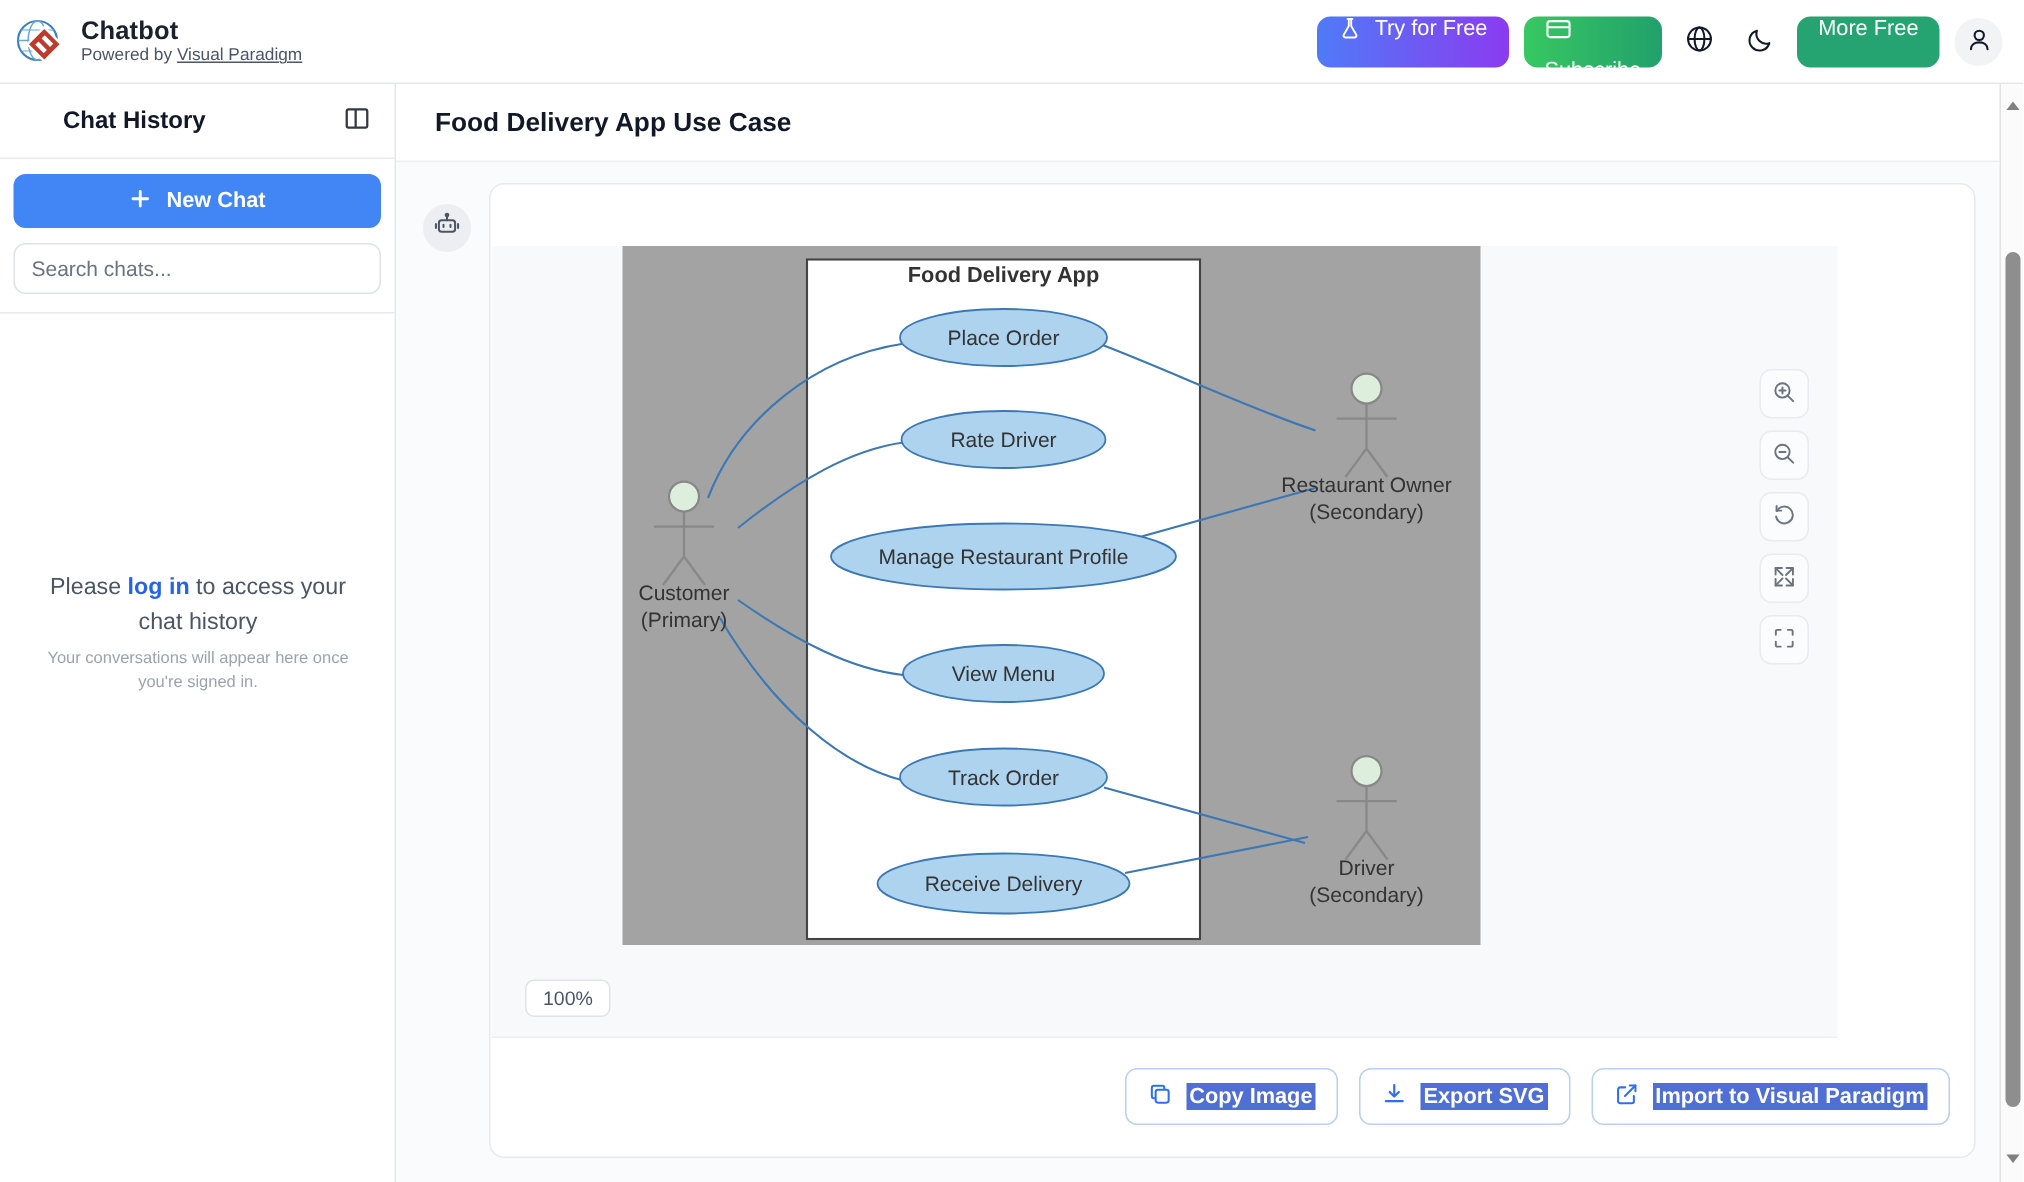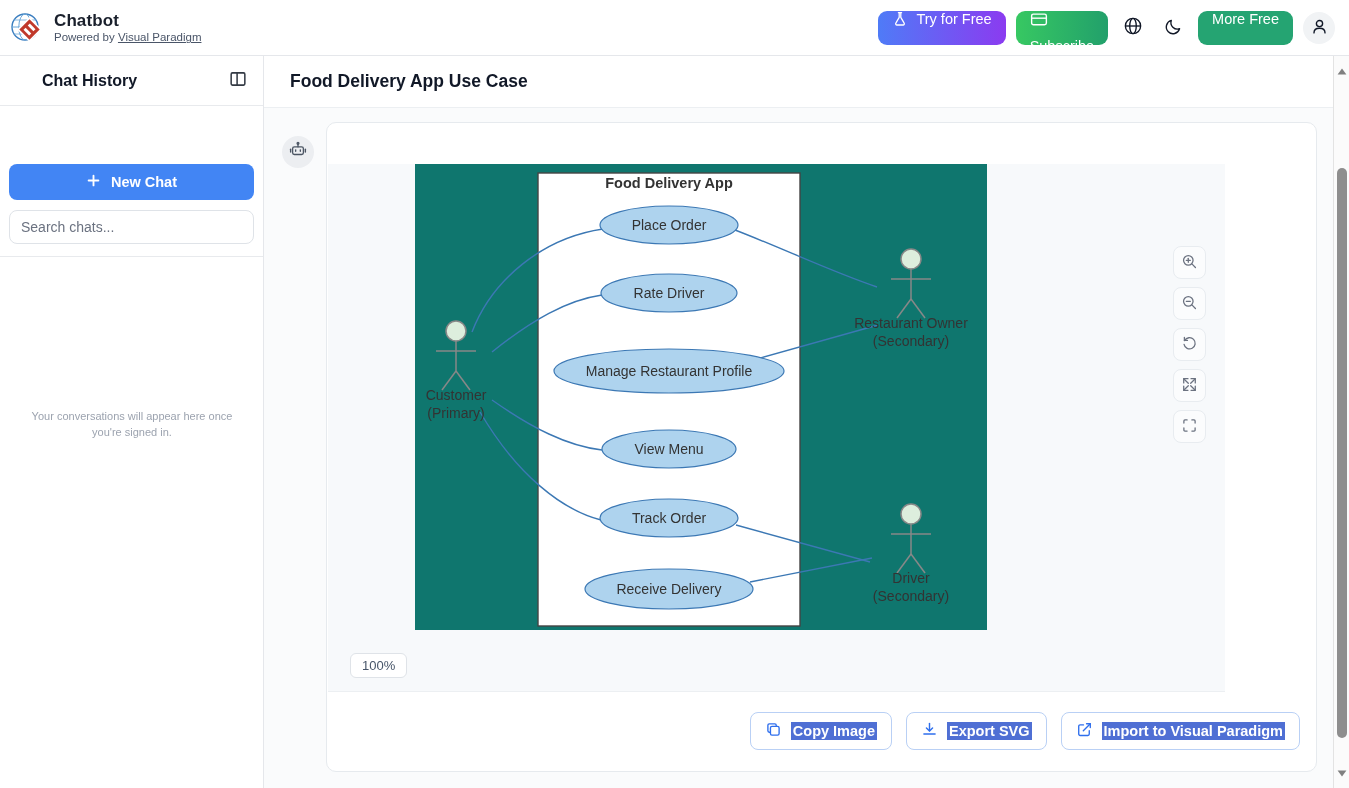--- a/index.html
+++ b/index.html
@@ -55,21 +55,21 @@
   .sb-head {
     height: 50px; display: flex; align-items: center; justify-content: space-between;
     padding: 0 14px; border-bottom: 1px solid #e8eaed;
   }
   .sb-title { font-size: 16px; font-weight: bold; color: #111827; margin-left: 28px; }
   .sb-toggle { background: none; border: none; cursor: pointer; padding: 2px; color: #374151; }
   .sb-body { padding: 10px 9px 0 9px; border-bottom: 1px solid #e8eaed; padding-bottom: 12px;}
   .new-chat {
     width: 100%; height: 36px; border-radius: 8px; background: #4285f4;
     color: #fff; border: none; cursor: pointer; font-size: 14.5px; font-weight: bold;
-    display: flex; align-items: center; justify-content: center; gap: 10px; margin-top: 48px;
+    display: flex; align-items: center; justify-content: center; gap: 10px;
   }
   .search-wrap { margin-top: 10px; }
   .search-input {
     width: 100%; height: 34px; border-radius: 8px; border: 1px solid #dfe3e8;
     padding: 0 11px; font-size: 14px; color: #7f1d1d; outline: none;
     font-family: "Liberation Sans", sans-serif; background: #fff;
   }
   .search-input::placeholder { color: #6b7280; }
   .sb-empty {
     position: absolute; left: 0; top: 0; width: 264px; height: 732px;
@@ -116,21 +116,21 @@
     content: ""; position: absolute; left: 0; right: 0; bottom: -1px;
     height: 3px; background: #2f6fed;
   }
 
   .canvas-wrap {
     position: absolute; left: 1px; top: 41px; width: 897px; height: 528px;
     background: #f7f9fb; border-bottom: 1px solid #eceff2;
   }
   .svg-holder {
     position: absolute; left: 87px; top: 0px; width: 572px; height: 466px;
-    background: #0f766e;
+    background: #a3a3a3;
   }
   .zoom-badge {
     position: absolute; left: 22px; bottom: 13px; background: #fff;
     border: 1px solid #dfe3e8; border-radius: 6px; padding: 4px 11px;
     font-size: 13px; color: #475569;
   }
   .zoom-controls {
     position: absolute; right: 19px; top: 82px; display: flex;
     flex-direction: column; gap: 8px;
   }
@@ -271,20 +271,21 @@
         </svg>
       </span>
       <span>New Chat</span>
     </button>
     <div class="search-wrap">
       <input class="search-input" type="text" placeholder="Search chats..." style="">
     </div>
   </div>
 
   <div class="sb-empty">
+    <div class="sb-empty-main"><span>Please </span><a href="#">log in</a><span> to access your chat history</span></div>
     <div class="sb-empty-sub">Your conversations will appear here once you're signed in.</div>
   </div>
 </div>
 
 <div class="main">
   <div class="main-head">
     <span class="main-title">Food Delivery App Use Case</span>
   </div>
 
   <div class="main-body">

